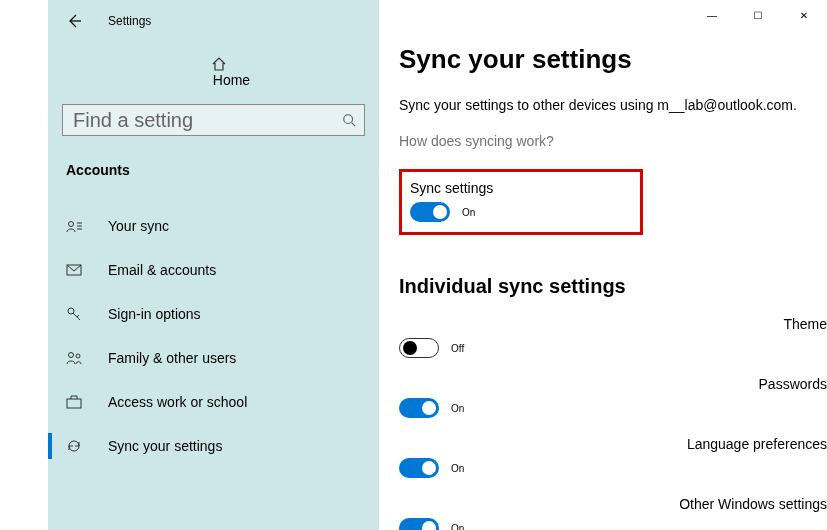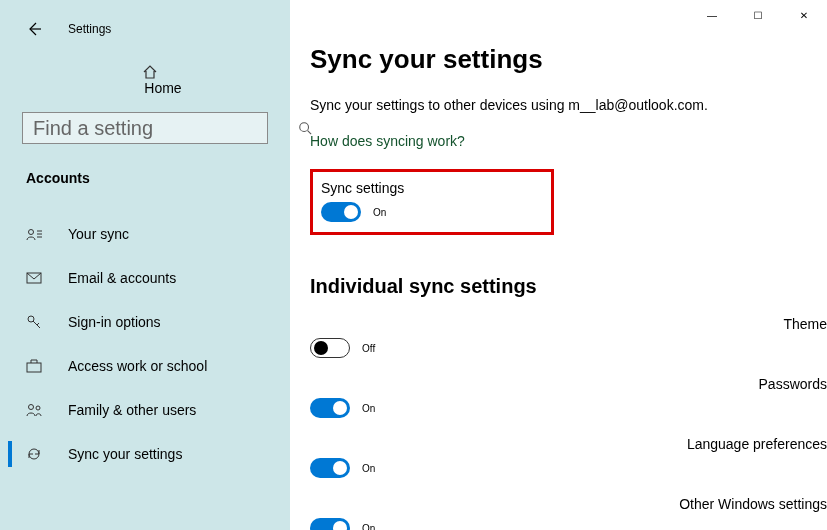--- a/index.html
+++ b/index.html
@@ -31,25 +31,26 @@
   width: 46px;
   height: 30px;
   display: flex;
   align-items: center;
   justify-content: center;
   font-size: 10px;
   color: #000;
   cursor: default;
 }
 .sidebar {
-  width: 290px;
+  width: 331px;
   background: #cde6e8;
-  padding: 8px;
+  padding: 0;
   height: 530px;
   position: relative;
+  margin-left: 48px;
 }
 .sidebar-top {
   height: 42px;
   display: flex;
   align-items: center;
   padding-left: 18px;
 }
 .back-btn {
   width: 24px;
   font-size: 16px;
@@ -119,21 +120,21 @@
   padding: 44px 0 0 20px;
   height: 530px;
   overflow: hidden;
 }
 .page-title {
   font-size: 26px;
   font-weight: 600;
   margin-bottom: 22px;
 }
 .desc { font-size: 14px; margin-bottom: 20px; }
-.link { color: #14532d; cursor: pointer; font-size: 14px; }
+.link { color: #737373; cursor: pointer; font-size: 14px; }
 .link-row { margin-bottom: 20px; }
 .highlight-box {
   border: 3px solid #d90000;
   padding: 8px 12px 10px 8px;
   width: 244px;
   margin-bottom: 40px;
 }
 .setting-label { font-size: 14px; margin-bottom: 6px; }
 .toggle-row { display: flex; align-items: center; }
 .toggle {
@@ -242,35 +243,35 @@
           <svg width="16" height="16" viewBox="0 0 16 16">
               <circle cx="5" cy="5" r="3" stroke="#333" fill="none"></circle>
               <path d="M7 7 L14 14 M11 11 L13 9" stroke="#333" fill="none"></path>
             </svg>
         </span>
         <span class="label">Sign-in options</span>
       </div>
       <div class="nav-item">
         <span class="icon">
           <svg width="16" height="14" viewBox="0 0 16 14">
-              <rect x="1" y="4" width="14" height="9" stroke="#333" fill="none"></rect>
-              <path d="M5 4 V1 H11 V4" stroke="#333" fill="none"></path>
-            </svg>
-        </span>
-        <span class="label">Access work or school</span>
-      </div>
-      <div class="nav-item">
-        <span class="icon">
-          <svg width="16" height="14" viewBox="0 0 16 14">
               <circle cx="5" cy="4" r="2.5" stroke="#333" fill="none"></circle>
               <circle cx="12" cy="5" r="2" stroke="#333" fill="none"></circle>
               <path d="M1 13 C1 9 9 9 9 13 M10 13 C10 10 15 10 15 13" stroke="#333" fill="none"></path>
             </svg>
         </span>
         <span class="label">Family &amp; other users</span>
+      </div>
+      <div class="nav-item">
+        <span class="icon">
+          <svg width="16" height="14" viewBox="0 0 16 14">
+              <rect x="1" y="4" width="14" height="9" stroke="#333" fill="none"></rect>
+              <path d="M5 4 V1 H11 V4" stroke="#333" fill="none"></path>
+            </svg>
+        </span>
+        <span class="label">Access work or school</span>
       </div>
       <div class="nav-item active">
         <span class="icon">
           <svg width="16" height="16" viewBox="0 0 16 16">
               <path d="M3 8 A5 5 0 0 1 13 8 M13 8 A5 5 0 0 1 3 8" stroke="#333" fill="none"></path>
               <path d="M13 4 L13 8 L9 8 M3 12 L3 8 L7 8" stroke="#333" fill="none"></path>
             </svg>
         </span>
         <span class="label">Sync your settings</span>
       </div>

